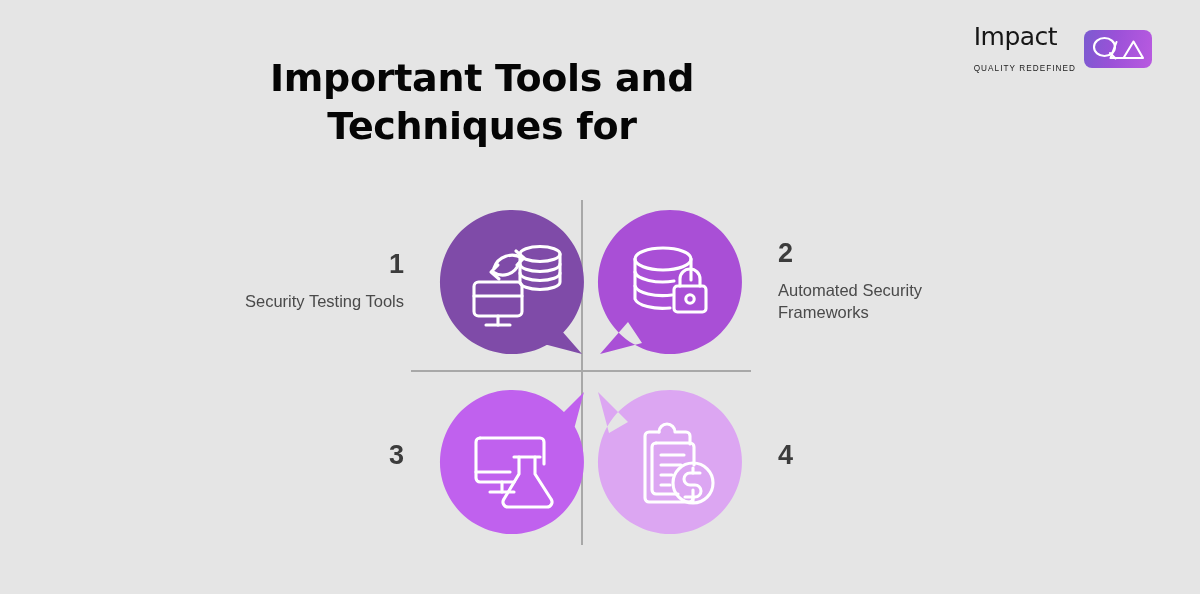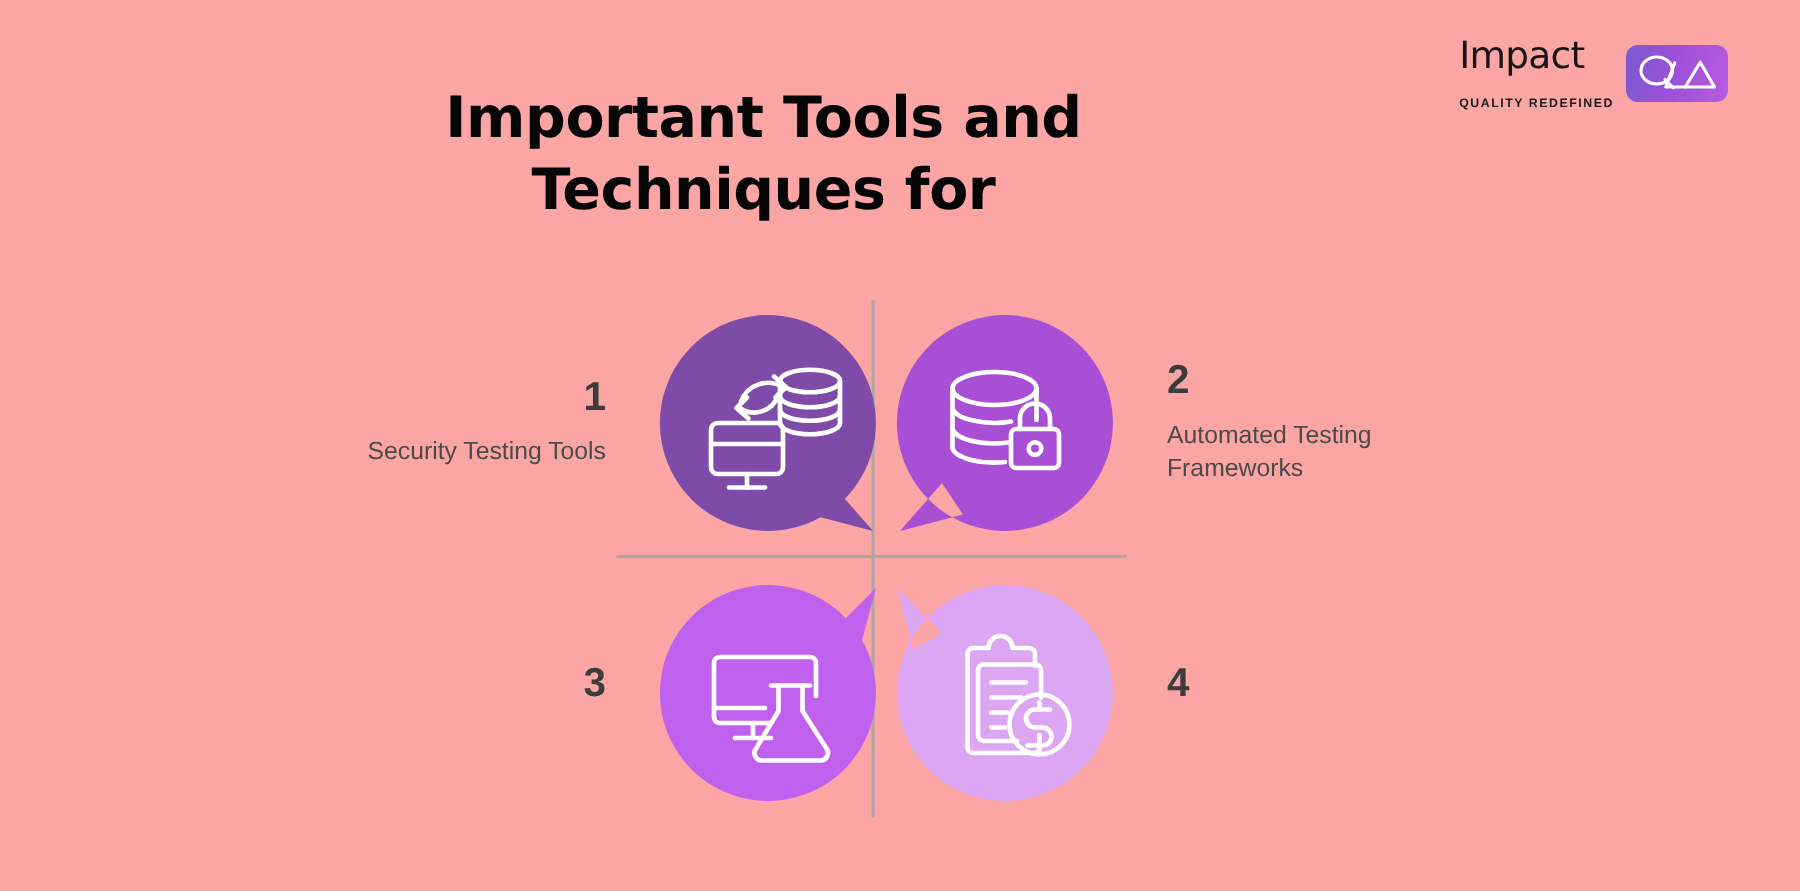--- a/index.html
+++ b/index.html
@@ -10,21 +10,21 @@
     height: 594px;
     background: #ffffff;
     font-family: "Liberation Sans", sans-serif;
     overflow: hidden;
   }
 
   .page {
     position: relative;
     width: 1200px;
     height: 594px;
-    background: #fca5a5;
+    background: #e5e5e5;
   }
 
   
   .logo {
     position: absolute;
     top: 24px;
     right: 48px;
     display: flex;
     align-items: center;
     gap: 8px;
@@ -37,21 +37,21 @@
   }
   .logo-name {
     font-size: 25px;
     font-weight: 400;
     letter-spacing: -0.5px;
     color: #161616;
     font-family: "DejaVu Sans", sans-serif;
   }
   .logo-tag {
     font-size: 8.2px;
-    font-weight: 700;
+    font-weight: 400;
     letter-spacing: 1.05px;
     color: #1b1b1b;
     margin-top: 16px;
     font-family: "Liberation Sans", sans-serif;
   }
   .logo-badge {
     width: 68px;
     height: 38px;
     border-radius: 8px;
     background: linear-gradient(100deg, #7b5bd0 0%, #9b51d8 45%, #b95ae0 100%);
@@ -67,21 +67,20 @@
     left: 0;
     width: 964px;
     text-align: center;
     padding: 0 200px;
     font-family: "DejaVu Sans", sans-serif;
     font-size: 38px;
     font-weight: 700;
     line-height: 1.27;
     color: #050505;
     letter-spacing: -0.3px;
-    margin-left: 27px;
   }
 
   
   .matrix {
     position: absolute;
     left: 180px;
     top: 192px;
     width: 840px;
     height: 360px;
   }
@@ -233,21 +232,21 @@
 
               <rect x="80" y="80" width="32" height="26" rx="3.5"></rect>
               <path d="M86 80 V73 A10 10 0 0 1 106 73 V80"></path>
               <circle cx="96" cy="93" r="4.2"></circle>
             </g>
           </svg>
         </div>
       </div>
       <div class="label label-left">
         <div class="label-num">2</div>
-        <div class="label-text">Automated Testing Frameworks</div>
+        <div class="label-text">Automated Security Frameworks</div>
       </div>
     </div>
 
     <div class="cell cell-bl">
       <div class="label label-right">
         <div class="label-num">3</div>
       </div>
       <div class="bubble-slot">
         <div class="bubble">
           <svg viewBox="0 0 152 152">

